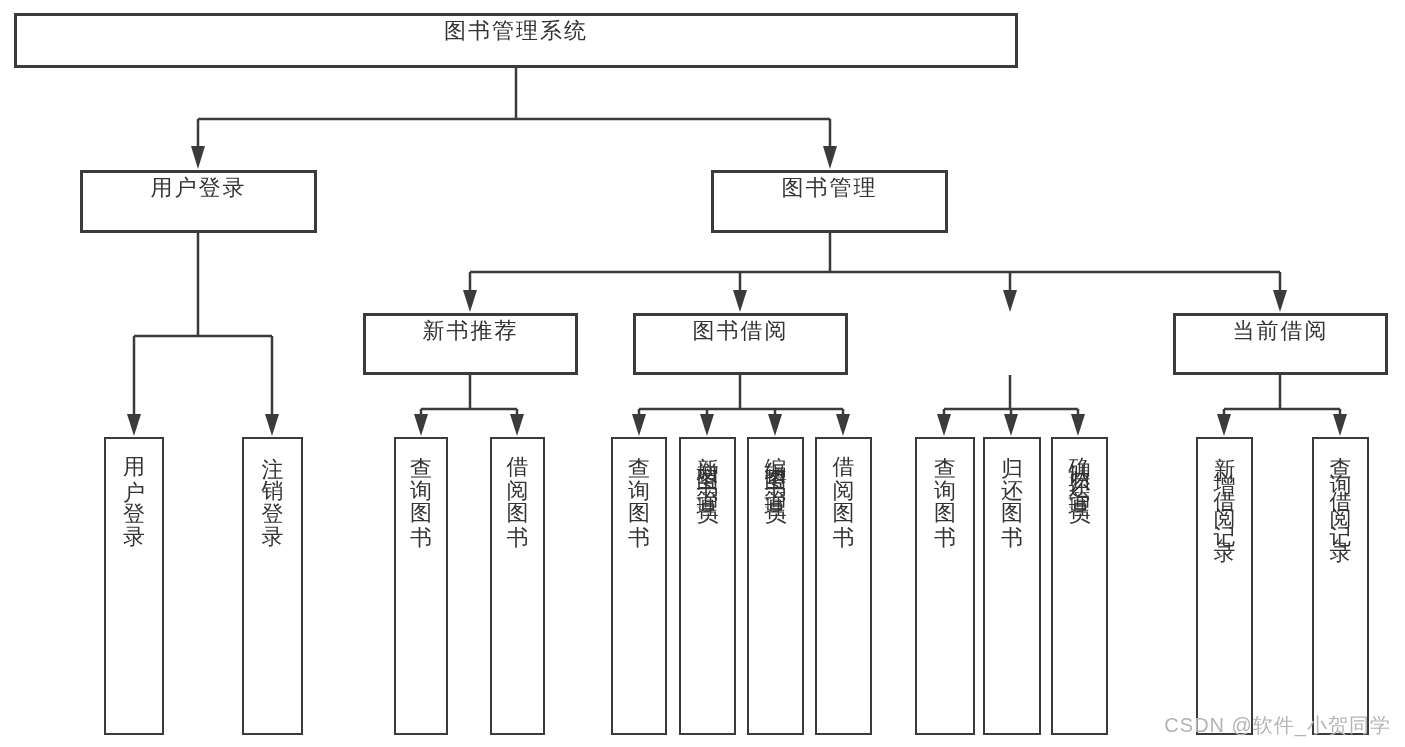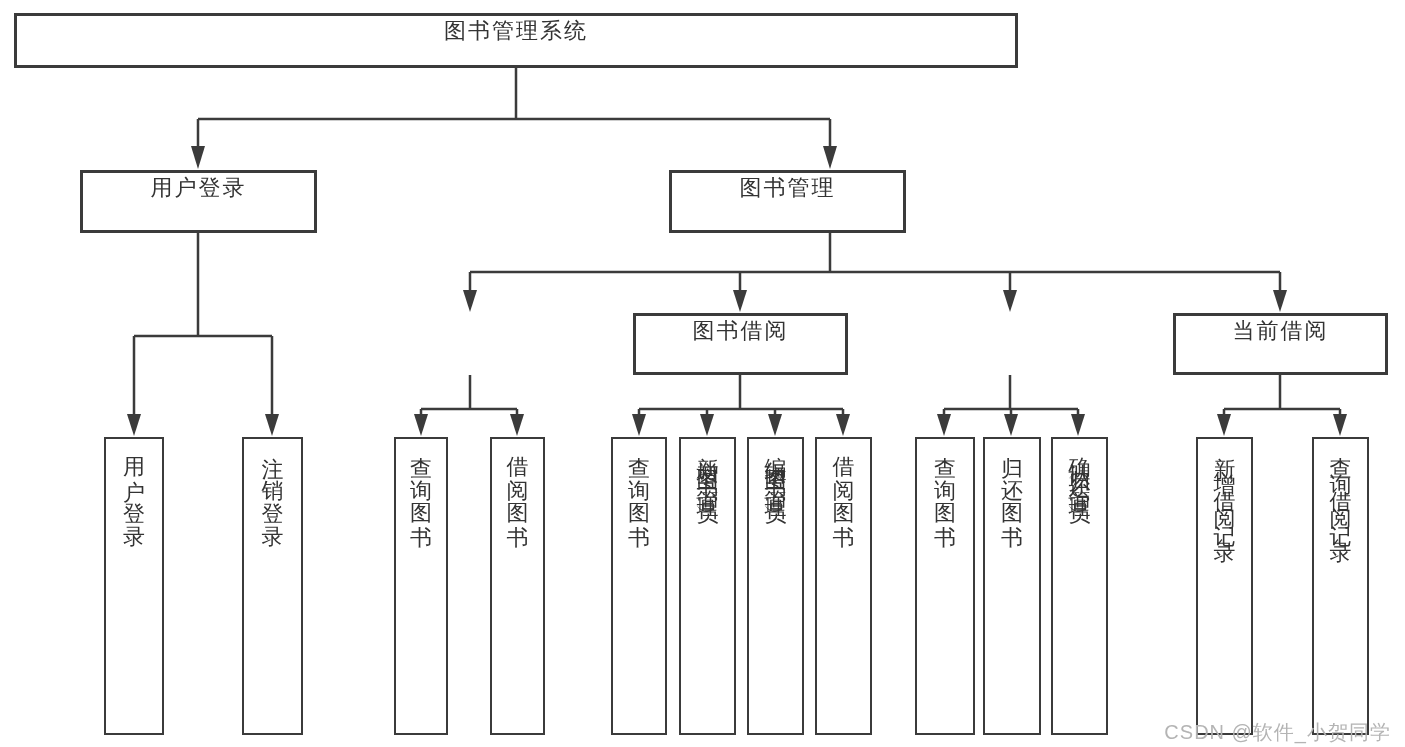--- a/index.html
+++ b/index.html
@@ -33,30 +33,30 @@
     font-size:22px;
     line-height:1;
     color:#333333;
   }
   .v4{letter-spacing:1.05em;}
   .v6{letter-spacing:0.78em;}
   .v9{letter-spacing:0.30em;}
   #watermark{
     position:absolute;
     right:14px;
-    bottom:1px;
+    bottom:8px;
     font-size:20px;
     color:#b4b4b4;
     letter-spacing:1px;
     white-space:nowrap;
   }
   
   #root-box{left:14px;top:13px;width:1004px;height:55px;}
   #l1a{left:80px;top:170px;width:237px;height:63px;}
-  #l1b{left:669px;top:170px;width:237px;height:63px;}
+  #l1b{left:711px;top:170px;width:237px;height:63px;}
   #l2a{left:363px;top:313px;width:215px;height:62px;}
   #l2b{left:633px;top:313px;width:215px;height:62px;}
   #l2c{left:903px;top:313px;width:215px;height:62px;}
   #l2d{left:1173px;top:313px;width:215px;height:62px;}
   .tall{top:437px;height:298px;}
   #ua{left:104px;width:60px;}
   #ub{left:242px;width:61px;}
   #na{left:394px;width:54px;}
   #nb{left:490px;width:55px;}
   #ba{left:611px;width:56px;}
@@ -128,20 +128,23 @@
     <span class="hlabel">图书管理系统</span>
   </div>
 
   <div class="box" id="l1a">
     <span class="hlabel">用户登录</span>
   </div>
   <div class="box" id="l1b">
     <span class="hlabel">图书管理</span>
   </div>
 
+  <div class="box" id="l2a">
+    <span class="hlabel">新书推荐</span>
+  </div>
   <div class="box" id="l2b">
     <span class="hlabel">图书借阅</span>
   </div>
   <div class="box" id="l2d">
     <span class="hlabel">当前借阅</span>
   </div>
 
   <div class="box tall" id="ua">
     <span class="vtext v4">用户登录</span>
   </div>

